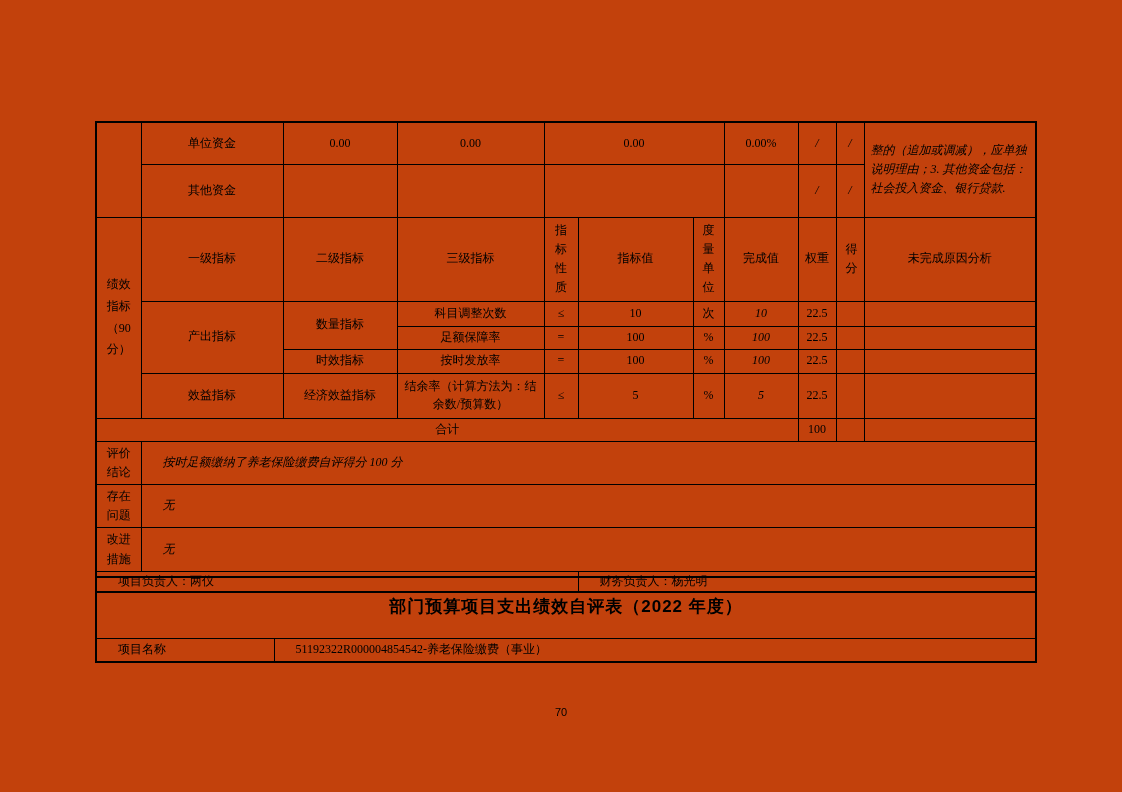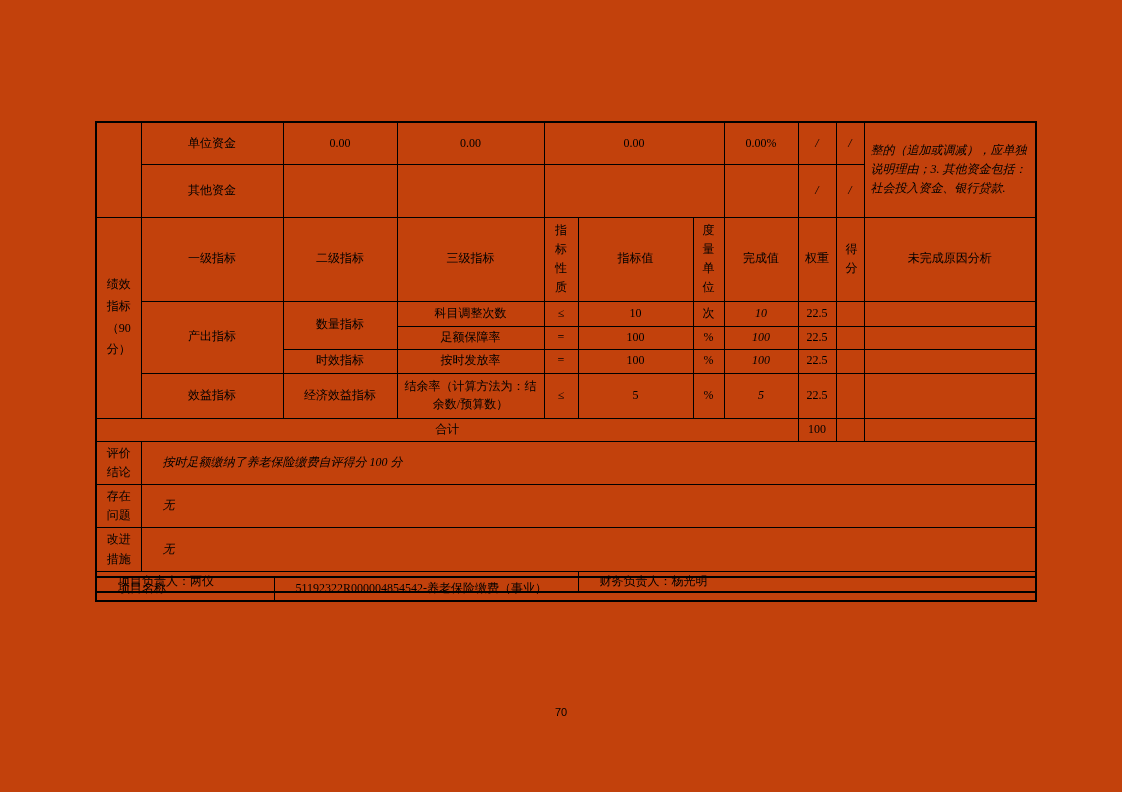--- a/index.html
+++ b/index.html
@@ -160,20 +160,23 @@
     </tr>
   </tbody>
     </table>
 
   <table class="t2">
     <colgroup>
       <col style="width:178px">
         <col style="width:762px">
     </colgroup>
     <tbody>
+        <tr class="tt1">
+      <td colspan="2" class="title">部门预算项目支出绩效自评表（2022 年度）</td>
+    </tr>
     <tr class="tt2">
       <td class="l">项目名称</td>
       <td class="l">51192322R000004854542-养老保险缴费（事业）</td>
     </tr>
   </tbody>
     </table>
 
   <div class="pagenum">70</div>
 </div>
 

